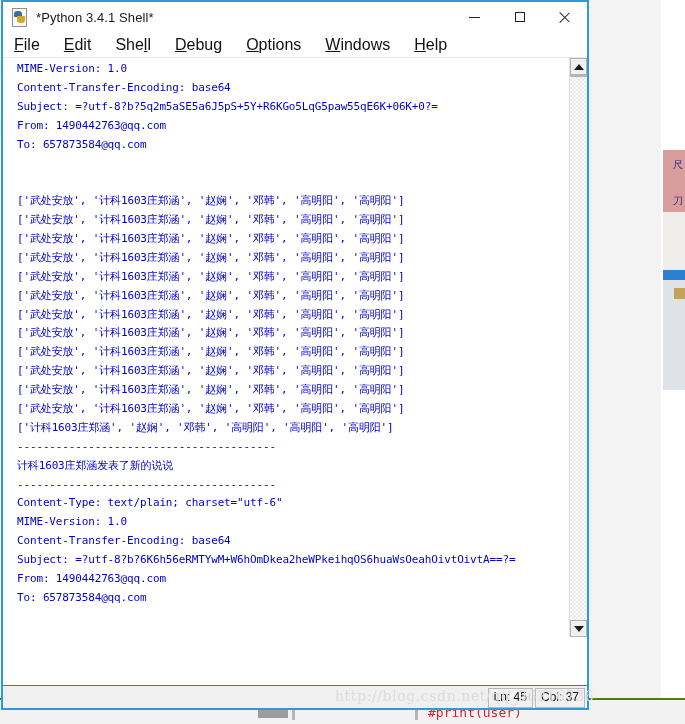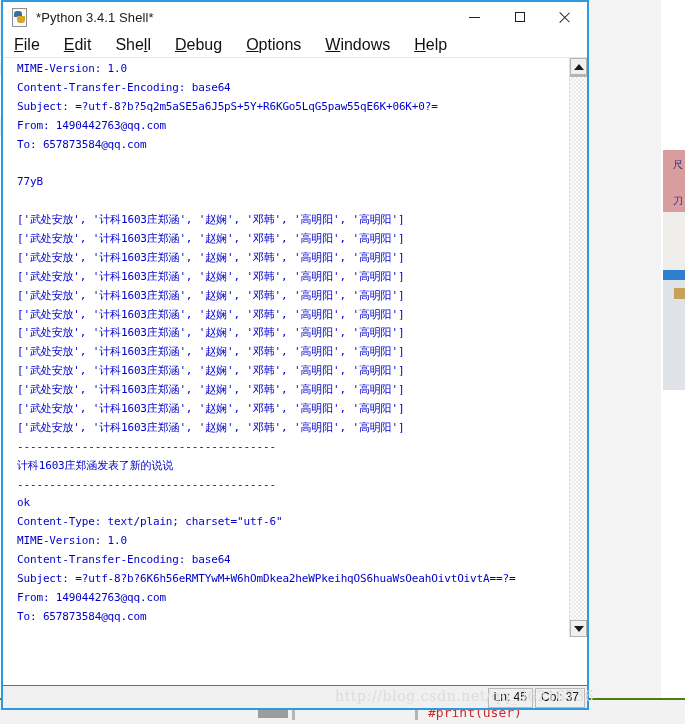--- a/index.html
+++ b/index.html
@@ -339,38 +339,37 @@
     </div>
 
     <div id="shell-body">
       <div id="text-area">
           <div class="line">MIME-Version: 1.0</div>
           <div class="line">Content-Transfer-Encoding: base64</div>
           <div class="line">Subject: =?utf-8?b?5q2m5aSE5a6J5pS+5Y+R6KGo5LqG5paw55qE6K+06K+0?=</div>
           <div class="line">From: 1490442763@qq.com</div>
           <div class="line">To: 657873584@qq.com</div>
           <div class="line blank">&nbsp;</div>
-          <div class="line">77yB</div>
           <div class="line blank">&nbsp;</div>
           <div class="line">['武处安放', '计科1603庄郑涵', '赵娴', '邓韩', '高明阳', '高明阳']</div>
           <div class="line">['武处安放', '计科1603庄郑涵', '赵娴', '邓韩', '高明阳', '高明阳']</div>
           <div class="line">['武处安放', '计科1603庄郑涵', '赵娴', '邓韩', '高明阳', '高明阳']</div>
           <div class="line">['武处安放', '计科1603庄郑涵', '赵娴', '邓韩', '高明阳', '高明阳']</div>
           <div class="line">['武处安放', '计科1603庄郑涵', '赵娴', '邓韩', '高明阳', '高明阳']</div>
           <div class="line">['武处安放', '计科1603庄郑涵', '赵娴', '邓韩', '高明阳', '高明阳']</div>
           <div class="line">['武处安放', '计科1603庄郑涵', '赵娴', '邓韩', '高明阳', '高明阳']</div>
           <div class="line">['武处安放', '计科1603庄郑涵', '赵娴', '邓韩', '高明阳', '高明阳']</div>
           <div class="line">['武处安放', '计科1603庄郑涵', '赵娴', '邓韩', '高明阳', '高明阳']</div>
           <div class="line">['武处安放', '计科1603庄郑涵', '赵娴', '邓韩', '高明阳', '高明阳']</div>
           <div class="line">['武处安放', '计科1603庄郑涵', '赵娴', '邓韩', '高明阳', '高明阳']</div>
           <div class="line">['武处安放', '计科1603庄郑涵', '赵娴', '邓韩', '高明阳', '高明阳']</div>
+          <div class="line">['计科1603庄郑涵', '赵娴', '邓韩', '高明阳', '高明阳', '高明阳']</div>
           <div class="line">----------------------------------------</div>
           <div class="line">计科1603庄郑涵发表了新的说说</div>
           <div class="line">----------------------------------------</div>
-          <div class="line">ok</div>
           <div class="line">Content-Type: text/plain; charset="utf-6"</div>
           <div class="line">MIME-Version: 1.0</div>
           <div class="line">Content-Transfer-Encoding: base64</div>
           <div class="line">Subject: =?utf-8?b?6K6h56eRMTYwM+W6hOmDkea2heWPkeihqOS6huaWsOeahOivtOivtA==?=</div>
           <div class="line">From: 1490442763@qq.com</div>
           <div class="line">To: 657873584@qq.com</div>
           <div class="line blank">&nbsp;</div>
         </div>
 
       <div id="vscroll">

